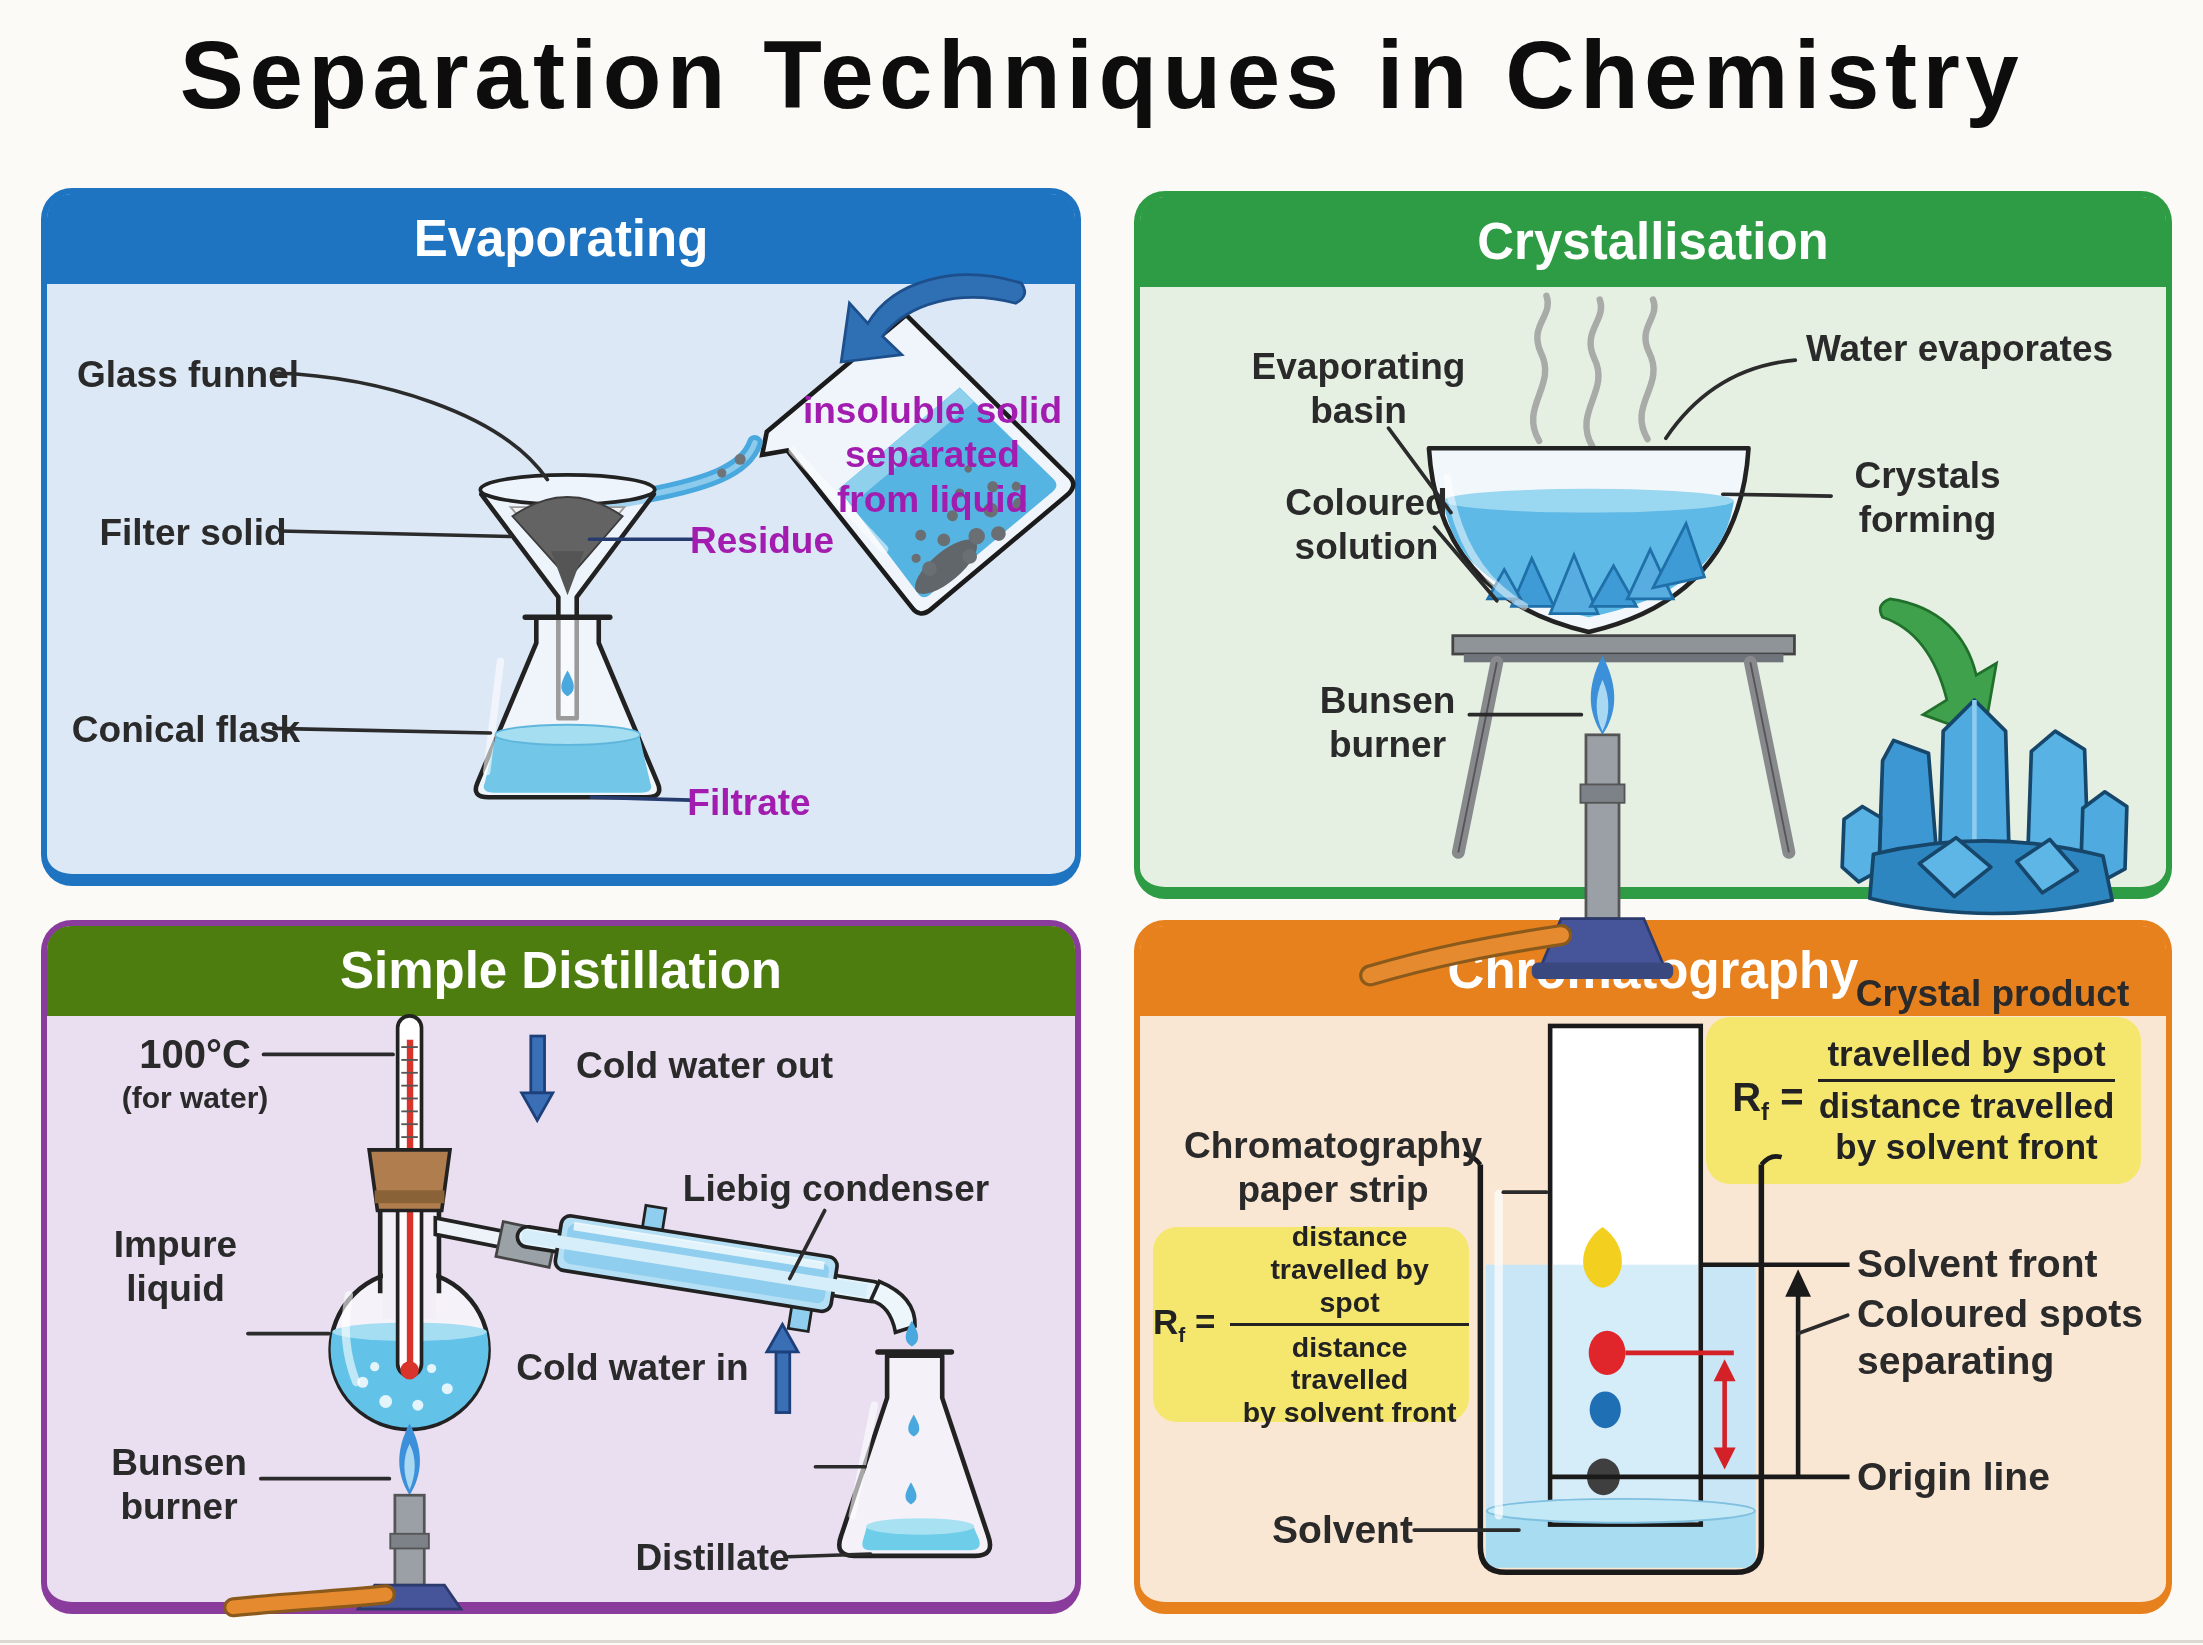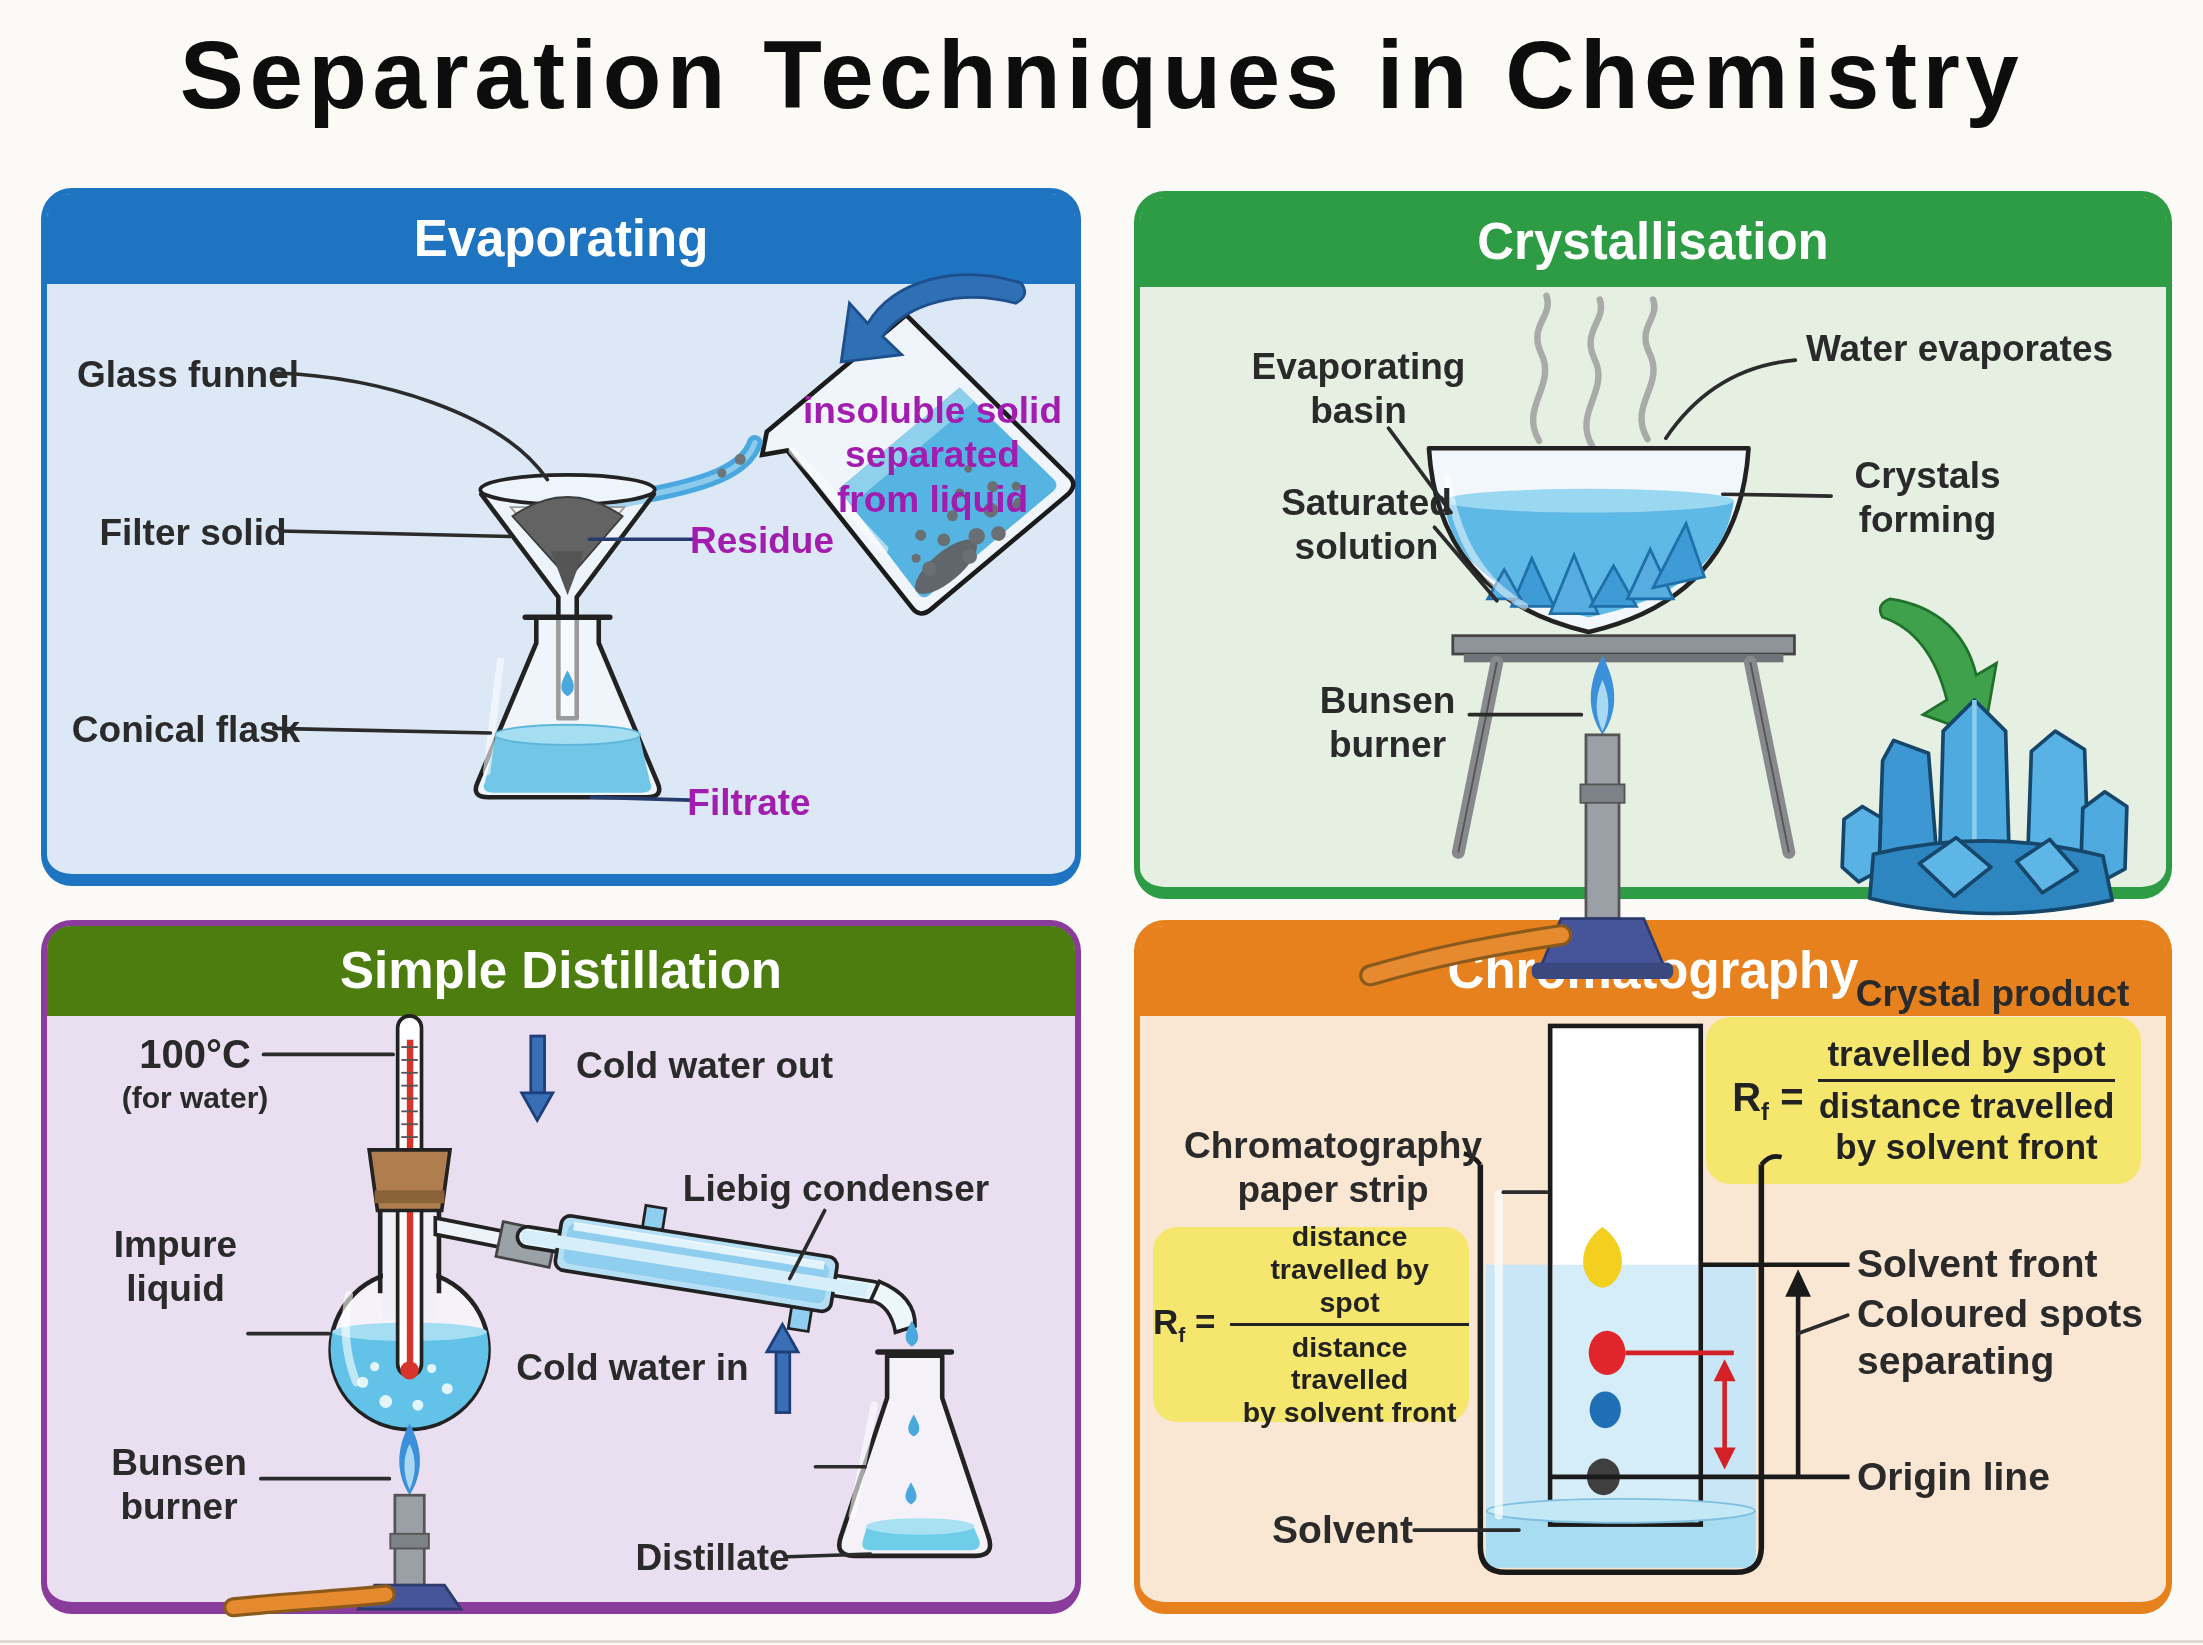--- a/index.html
+++ b/index.html
@@ -350,21 +350,21 @@
   <div class="lbl" style="left:78px;top:511px;width:230px;">Filter solid</div>
   <div class="lbl" style="left:69px;top:708px;width:234px;">Conical flask</div>
   <div class="lbl navy" style="left:647px;top:519px;width:230px;">Residue</div>
   <div class="lbl navy" style="left:781px;top:389px;width:303px;">insoluble solid
 separated
 from liquid</div>
   <div class="lbl navy" style="left:634px;top:781px;width:230px;">Filtrate</div>
 
   <div class="lbl" style="left:1221px;top:345px;width:275px;">Evaporating
 basin</div>
-  <div class="lbl" style="left:1229px;top:481px;width:275px;">Saturated
+  <div class="lbl" style="left:1229px;top:481px;width:275px;">Coloured
 solution</div>
   <div class="lbl" style="left:1798px;top:327px;width:323px;">Water evaporates</div>
   <div class="lbl" style="left:1807px;top:454px;width:241px;">Crystals
 forming</div>
   <div class="lbl" style="left:1267px;top:679px;width:241px;">Bunsen
 burner</div>
   <div class="lbl" style="left:1832px;top:972px;width:321px;">Crystal product</div>
 
   <div class="lbl" style="left:78px;top:1030px;width:234px;font-size:40px;">100°C</div>
   <div class="lbl" style="left:78px;top:1080px;width:234px;font-size:30px;">(for water)</div>

